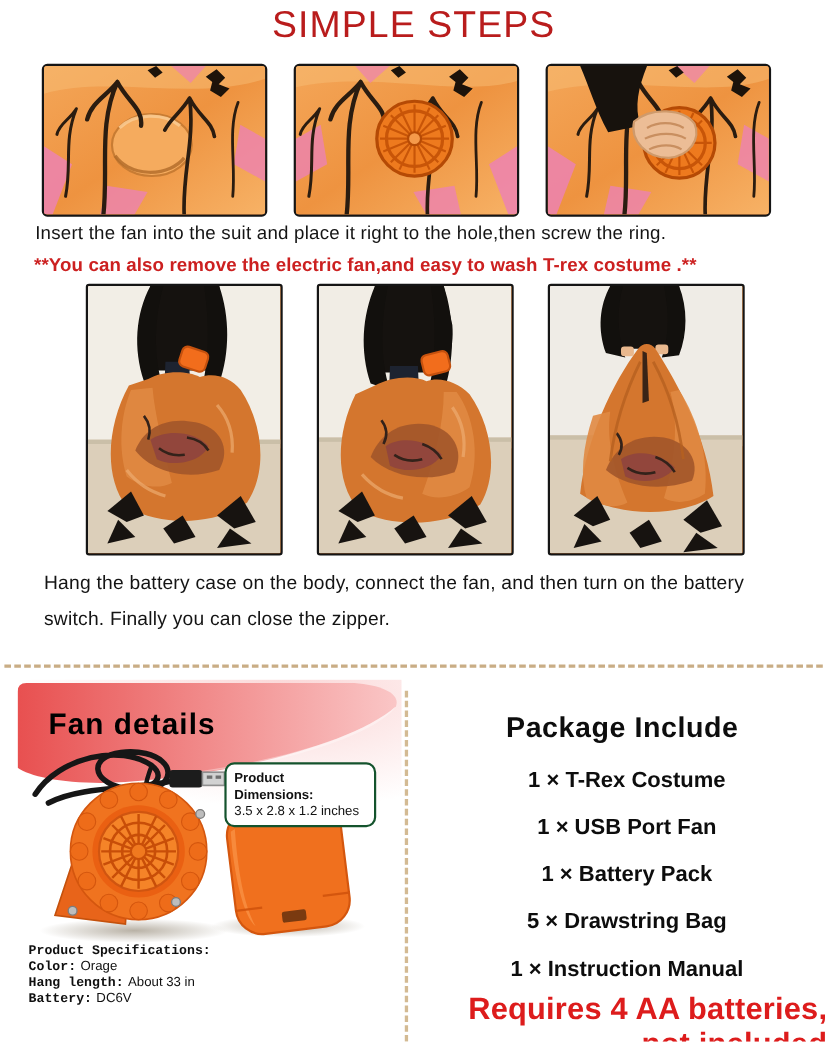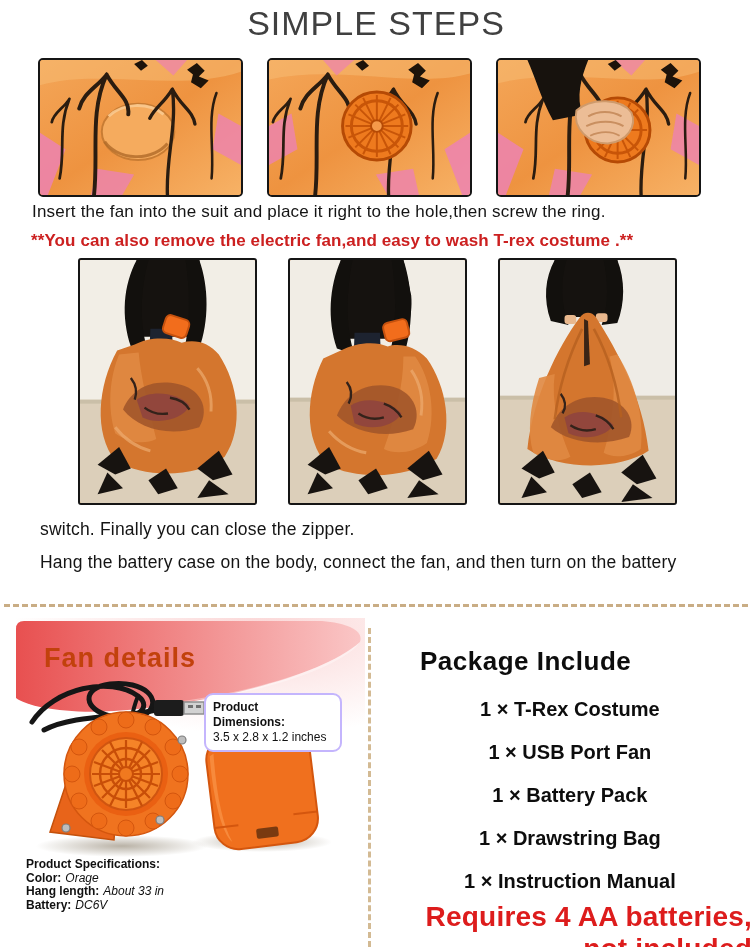--- a/index.html
+++ b/index.html
@@ -1,45 +1,45 @@
 <!DOCTYPE html>
 <html><head>
 <meta charset="utf-8">
 <style>
   html,body{margin:0;padding:0;background:#ffffff;}
   #canvas{position:relative;width:752px;height:947px;background:#ffffff;overflow:hidden;
           font-family:"Liberation Sans",sans-serif;color:#1b1b1b;}
   .abs{position:absolute;}
   
-  .page-title{left:0;top:4px;width:752px;text-align:center;font-size:34px;letter-spacing:1px;color:#404040;}
+  .page-title{left:0;top:4px;width:752px;text-align:center;font-size:34px;letter-spacing:1px;color:#b91c1c;}
   
   .photo{box-sizing:border-box;border:2px solid #151515;background:#f09447;overflow:hidden;}
   .row1{border-radius:5px;width:205px;height:139px;top:58px;}
   .row2{border-radius:3px;width:179px;height:247px;top:258px;}
   .photo svg{display:block;width:100%;height:100%;}
   
   .caption{font-size:17px;letter-spacing:.2px;color:#141414;}
   .rednote{font-size:17px;font-weight:bold;color:#cc2020;letter-spacing:.1px;}
   .caption2{font-size:17.5px;line-height:33px;color:#141414;letter-spacing:.2px;}
   
   .hdash{left:4px;top:604px;width:744px;border-top:3px dashed #c9ad85;}
   .vdash{left:368px;top:628px;height:319px;border-left:3px dashed #d3ba93;}
   
   .wash{left:16px;top:618px;width:349px;height:115px;
         background:radial-gradient(ellipse at 70% 10%,rgba(248,187,187,.6),rgba(248,187,187,0) 72%);}
   .banner-svg{left:16px;top:621px;}
-  .banner-label{left:44px;top:643px;font-size:27px;font-weight:bold;color:#c2410c;letter-spacing:1px;}
-  .dims-box{left:204px;top:693px;width:120px;background:#ffffff;border:2px solid #c4b5fd;border-radius:9px;
+  .banner-label{left:44px;top:643px;font-size:27px;font-weight:bold;color:#000000;letter-spacing:1px;}
+  .dims-box{left:204px;top:693px;width:120px;background:#ffffff;border:2px solid #14532d;border-radius:9px;
             padding:5px 7px;font-size:12px;line-height:15px;color:#111;}
   .dims-title{font-weight:bold;}
   .specs{left:26px;top:858px;font-size:12px;line-height:13.6px;color:#101010;}
-  .specs .lbl{font-weight:bold;}
-  .specs .spec-val{margin-left:4px;font-style:italic;}
-  
-  .pkg-title{left:420px;top:646px;font-size:26px;font-weight:bold;color:#0d0d0d;letter-spacing:.5px;}
+  .specs .lbl{font-weight:bold;font-family:Liberation Mono, monospace;}
+  .specs .spec-val{margin-left:4px;}
+  
+  .pkg-title{left:460px;top:646px;font-size:26px;font-weight:bold;color:#0d0d0d;letter-spacing:.5px;}
   .pkg-items{left:464px;top:698px;font-size:20px;font-weight:bold;color:#0d0d0d;}
   .pkg-items div{height:43px;text-align:center;}
   .pkg-note{left:405px;top:901px;font-size:28px;font-weight:bold;color:#dd1c1c;letter-spacing:.2px;text-align:right;}
 </style>
 </head>
 <body>
 
 <div id="canvas">
 
   <svg style="position:absolute;width:0;height:0" aria-hidden="true">
@@ -189,22 +189,22 @@
       <path d="M120,96 C138,124 148,160 144,192 C132,200 116,202 106,196 C116,164 120,128 112,98 Z" fill="#e08a42" opacity=".9"></path>
       <path d="M52,170 C70,186 104,190 132,180 C140,162 128,144 106,140 C78,136 60,150 52,170 Z" fill="#a2572a" opacity=".9"></path>
       <path d="M66,160 c14,-10 38,-6 50,8 c-8,12 -30,16 -46,8 Z" fill="#8e4340" opacity=".85"></path>
       <path d="M72,168 q12,8 26,4 M98,158 q12,4 18,14 M62,136 q8,10 2,20" stroke="#33221a" stroke-width="2.4" fill="none"></path>
       <path d="M96,70 q22,40 28,90 M84,70 q-22,44 -28,92" stroke="#b5601f" stroke-width="2.6" fill="none" opacity=".8"></path>
       <use href="#claws" transform="translate(4,4)"></use>
     </svg>
   </div>
 
   <div class="abs caption2" style="left:40px;top:513px">
+    <div>Hang the battery case on the body, connect the fan, and then turn on the battery</div>
     <div>switch. Finally you can close the zipper.</div>
-    <div>Hang the battery case on the body, connect the fan, and then turn on the battery</div>
   </div>
 
   <div class="abs hdash"></div>
   <div class="abs vdash"></div>
 
   <div class="abs wash"></div>
   <svg class="abs banner-svg" width="352" height="100" viewBox="0 0 352 100">
     <path d="M8,0 L306,0 C332,2 348,10 344,21 C302,58 184,84 98,90 C50,93 12,86 0,77 L0,8 Q0,0 8,0 Z" fill="url(#banGrad)"></path>
     <path d="M344,21 C310,52 220,74 150,82 C220,78 310,54 340,26 Z" fill="#ffffff" opacity=".35"></path>
   </svg>
@@ -279,18 +279,18 @@
     <div><span class="lbl">Color:</span><span class="spec-val">Orage</span></div>
     <div><span class="lbl">Hang length:</span><span class="spec-val">About 33 in</span></div>
     <div><span class="lbl">Battery:</span><span class="spec-val">DC6V</span></div>
   </div>
 
   <div class="abs pkg-title">Package Include</div>
   <div class="abs pkg-items">
     <div>1 × T-Rex Costume</div>
     <div>1 × USB Port Fan</div>
     <div>1 × Battery Pack</div>
-    <div>1 × Drawstring Bag</div>
+    <div>5 × Drawstring Bag</div>
     <div>1 × Instruction Manual</div>
   </div>
   <div class="abs pkg-note">Requires 4 AA batteries, not included</div>
 
 </div>
 
 </body></html>

